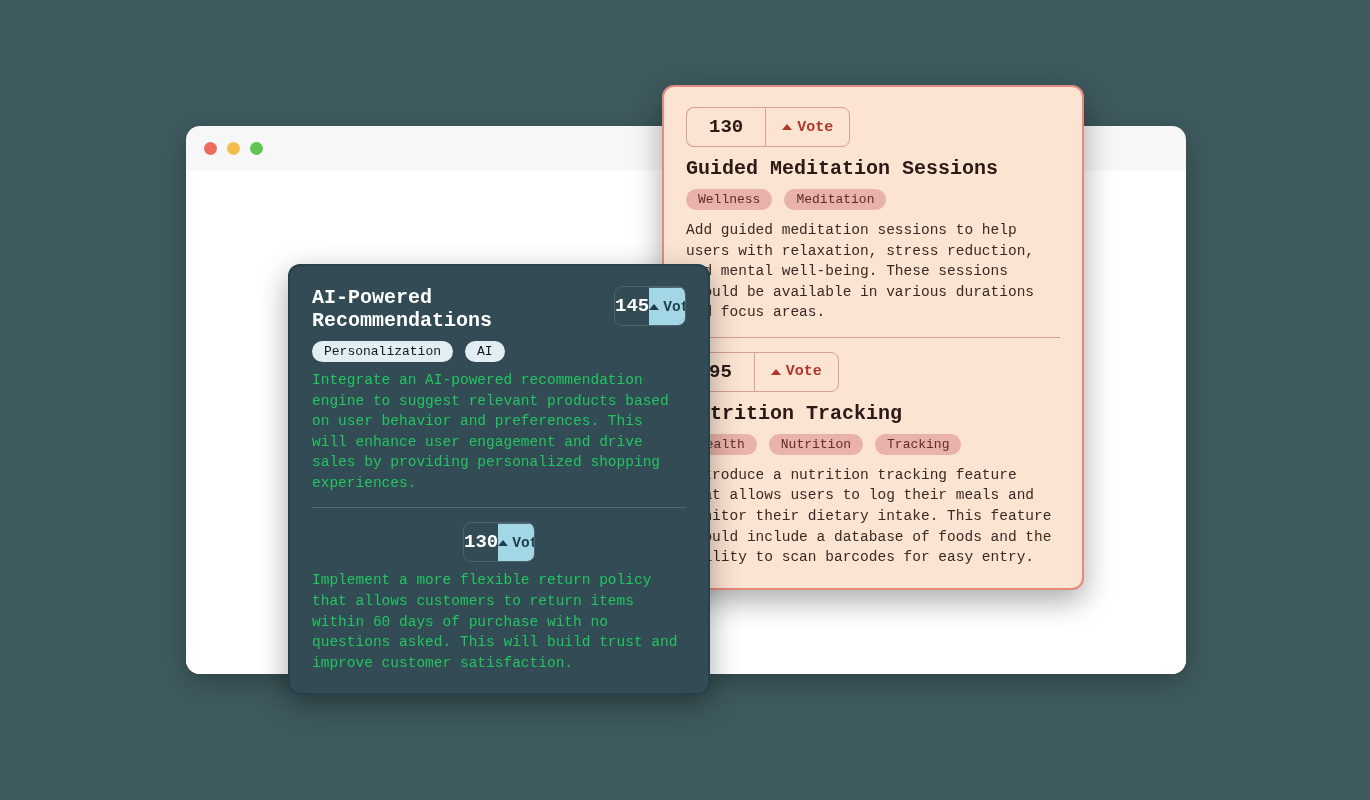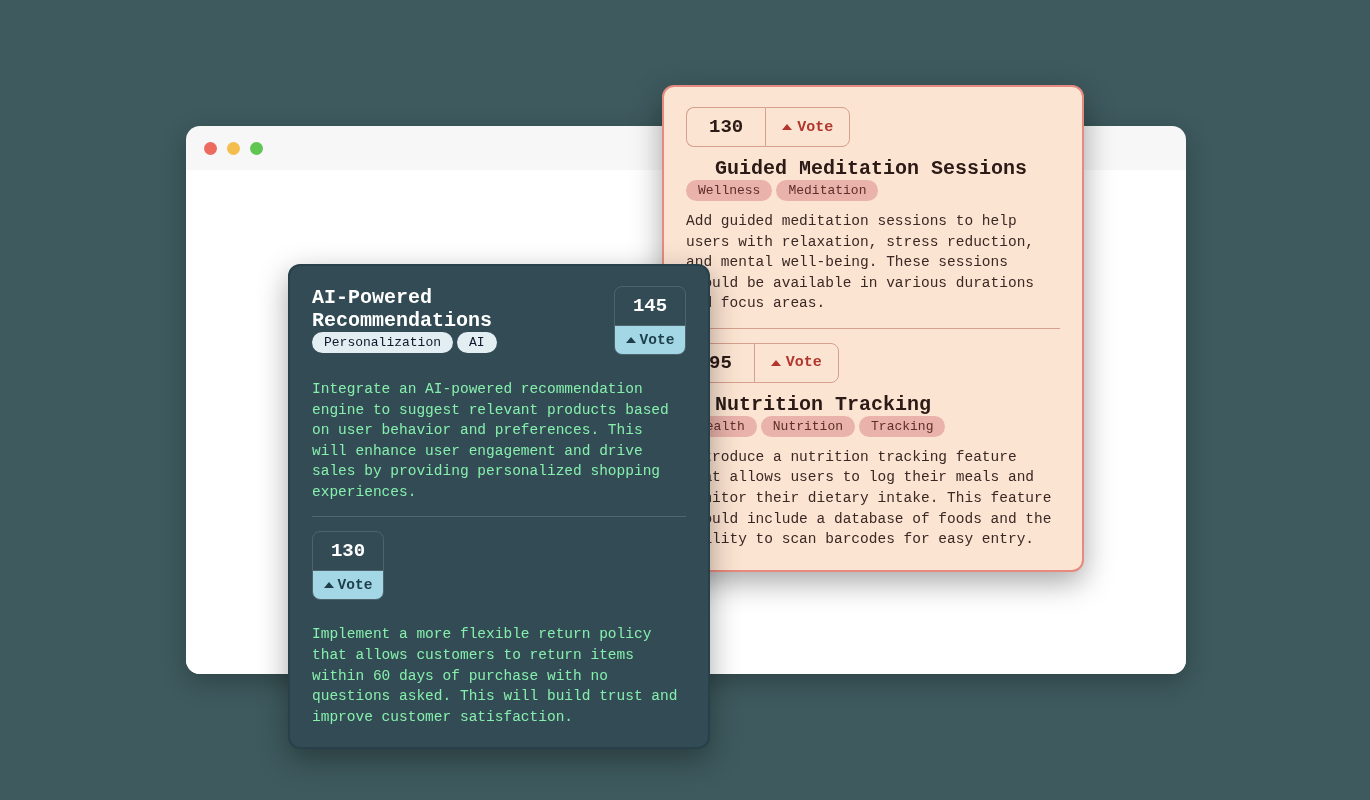--- a/index.html
+++ b/index.html
@@ -75,31 +75,31 @@
   .card-dark .tag {
     background: #E3EEF3;
     color: #0f172a;
     border-radius: 999px;
     padding: 3px 12px;
     font-size: 13px;
     font-weight: 500;
     display: inline-block;
   }
   .card-dark .item-desc {
-    color: #86efac;
+    color: #22c55e;
     font-size: 14.5px;
     line-height: 1.42;
-    margin-top: 24px;
+    margin-top: 8px;
   }
   .card-dark .vote-box {
     border: 1px solid #4E636B;
     border-radius: 8px;
     overflow: hidden;
     display: flex;
-    flex-direction: column;
+    flex-direction: row;
     width: 72px;
   }
   .card-dark .vote-count {
     text-align: center;
     font-size: 19px;
     font-weight: 800;
     color: #FFFFFF;
     padding: 8px 0;
   }
   .card-dark .vote-btn {
@@ -126,21 +126,20 @@
     border: 2px solid #E6897E;
     padding: 20px 22px;
     color: #2B1A16;
   }
   .card-light .item-sep { background: #D69F8E; }
   .card-light .item-title {
     font-size: 20px;
     font-weight: 800;
     color: #2B1A16;
     margin-top: 10px;
-    margin-left: 29px;
   }
   .card-light .tag {
     background: #E9B2AB;
     color: #5E2E2A;
     border-radius: 999px;
     padding: 3px 12px;
     font-size: 13px;
     font-weight: 500;
     display: inline-block;
   }
@@ -173,28 +172,29 @@
     font-weight: 800;
     color: #B1372E;
     display: flex;
     align-items: center;
     gap: 5px;
     cursor: pointer;
   }
 
   .item-head {
     display: flex;
-    justify-content: flex-start;
+    justify-content: center;
     align-items: flex-start;
     gap: 14px;
   }
   .title-block { flex: 1; }
   .tag-row {
     display: flex;
-    gap: 4px;
+    gap: 12px;
+    margin-top: 9px;
     flex-wrap: wrap;
   }
 
   .tri-up {
     width: 0;
     height: 0;
     border-left: 5px solid transparent;
     border-right: 5px solid transparent;
   }
   .tri-up.dark { border-bottom: 6px solid #1E3F4A; }

